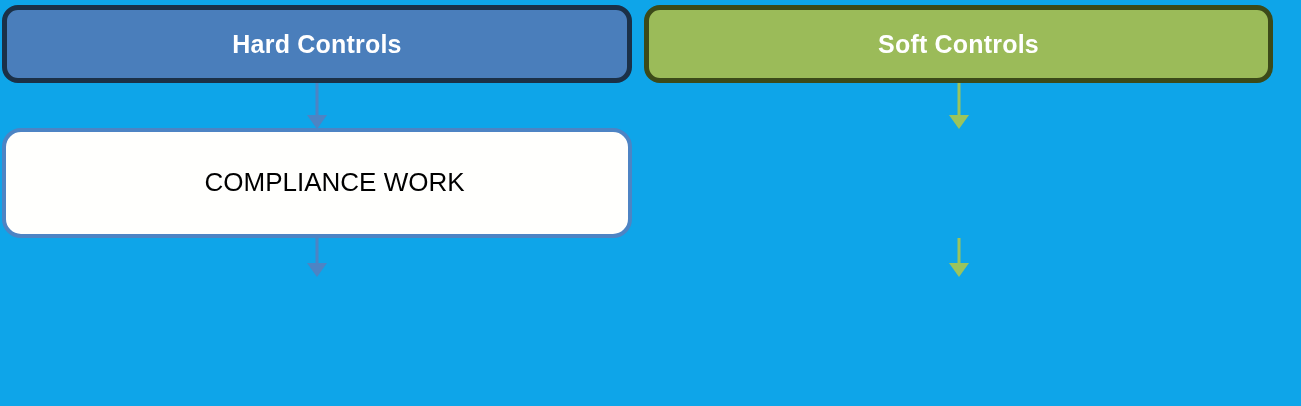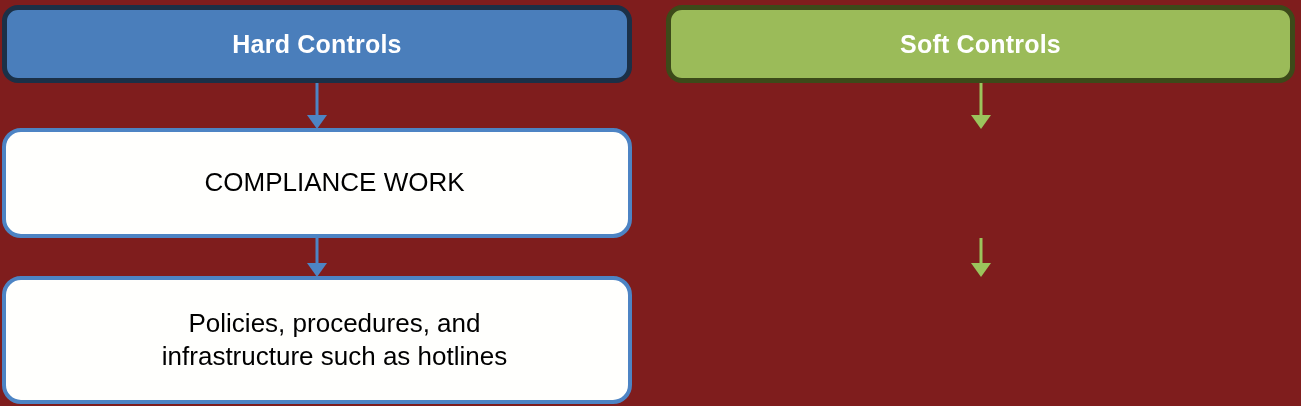--- a/index.html
+++ b/index.html
@@ -11,31 +11,31 @@
     width: 1301px;
     height: 406px;
     overflow: hidden;
     font-family: "Liberation Sans", sans-serif;
   }
 
   .diagram {
     position: relative;
     width: 1301px;
     height: 406px;
-    background: #7f1d1d;
+    background: #0ea5e9;
   }
 
   
   .column {
     position: absolute;
     top: 0;
     height: 406px;
   }
   .column-hard { left: 2px;   width: 630px; }
-  .column-soft { left: 666px; width: 629px; }
+  .column-soft { left: 644px; width: 629px; }
 
   
   .node {
     position: absolute;
     left: 0;
     right: 0;
     box-sizing: border-box;
     display: flex;
     align-items: center;
     justify-content: center;
@@ -139,24 +139,20 @@
 
     <div class="node node-body node-middle">
       <span class="node-label">COMPLIANCE WORK</span>
     </div>
 
     <div class="connector connector-2">
       <span class="stem"></span>
       <span class="head"></span>
     </div>
 
-    <div class="node node-body node-bottom">
-      <span class="node-label">Policies, procedures, and
-infrastructure such as hotlines</span>
-    </div>
 
   </div>
 
   <div class="column column-soft">
 
     <div class="node node-header">
       <span class="node-label">Soft Controls</span>
     </div>
 
     <div class="connector connector-1">

